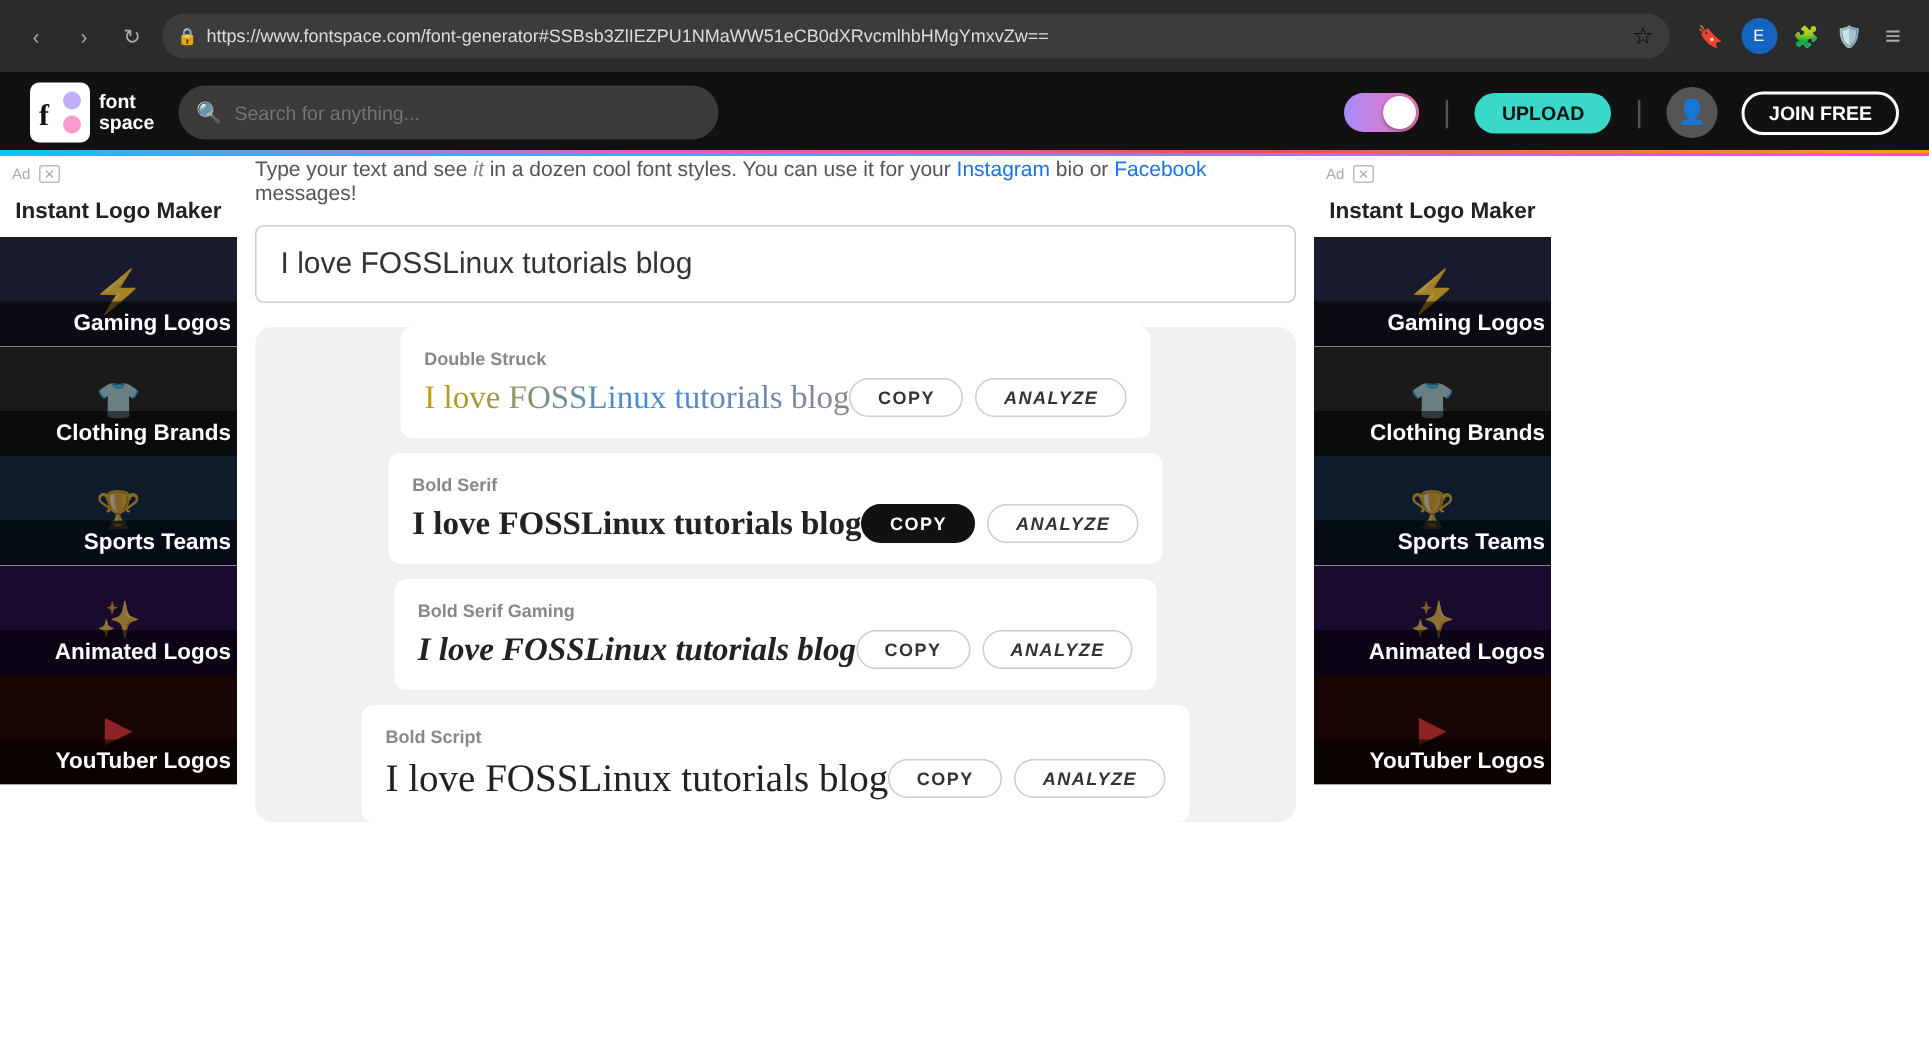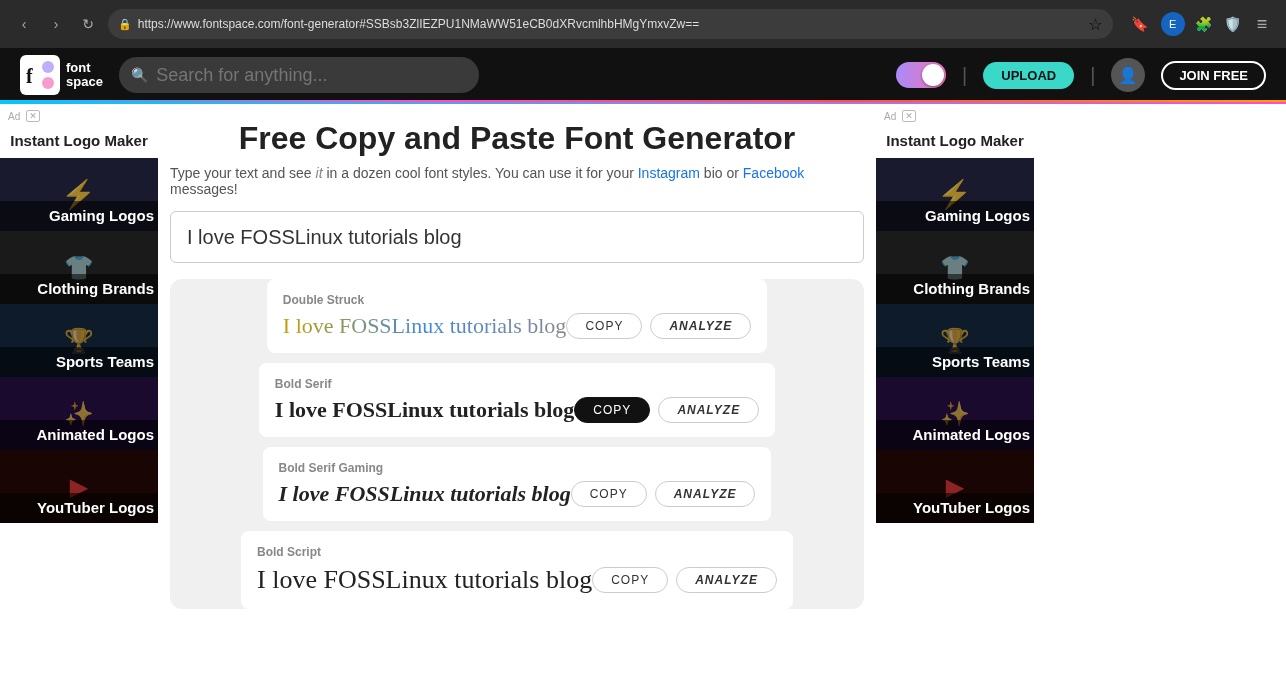--- a/index.html
+++ b/index.html
@@ -82,21 +82,21 @@
     }
     .search-bar {
       flex: 1; max-width: 360px;
       height: 36px;
       background: #3a3a3a;
       border-radius: 20px;
       display: flex; align-items: center;
       padding: 0 12px; gap: 8px;
     }
     .search-bar input {
-      flex: 1; background: none; border: none; color: #7dd3fc; font-size: 18px; outline: none;
+      flex: 1; background: none; border: none; color: #7dd3fc; font-size: 13px; outline: none;
     }
     .search-icon-nav { color: #888; font-size: 14px; }
     .spacer { flex: 1; }
     .toggle-switch {
       width: 50px; height: 26px;
       background: linear-gradient(to right, #a78bfa, #f472b6);
       border-radius: 13px;
       position: relative; cursor: pointer;
     }
     .toggle-knob {
@@ -285,21 +285,21 @@
     .font-card-actions {
       display: flex;
       gap: 8px;
       align-items: center;
     }
     .copy-btn {
       border: 1.5px solid #ccc;
       border-radius: 20px;
       padding: 5px 18px;
       font-size: 12px;
-      font-weight: 400;
+      font-weight: 700;
       letter-spacing: 1px;
       cursor: pointer;
       background: #fff;
       color: #333;
     }
     .copy-btn.active {
       background: #111;
       color: #fff;
       border-color: #111;
     }
@@ -439,21 +439,20 @@
 
     <div class="sidebar-item">
       <div class="sidebar-img-youtuber">
         <span style="color:#ff4444;font-size:24px;opacity:0.5;">▶</span>
       </div>
       <div class="sidebar-item-label">YouTuber Logos</div>
     </div>
   </aside>
 
   <main class="center-area">
-    <h1 class="page-title">Free Copy and Paste Font Generator</h1>
     <p class="page-subtitle">
       Type your text and see <em>it</em> in a dozen cool font styles. You can use it for your <a href="#">Instagram</a> bio or <a href="#">Facebook</a> messages!
     </p>
     <input class="text-input-box" type="text" value="I love FOSSLinux tutorials blog" placeholder="I love FOSSLinux tutorials blog" style="">
 
     <div class="font-cards-container">
 
       <div class="font-card">
         <div class="font-card-header">Double Struck</div>
         <div class="font-card-row">

